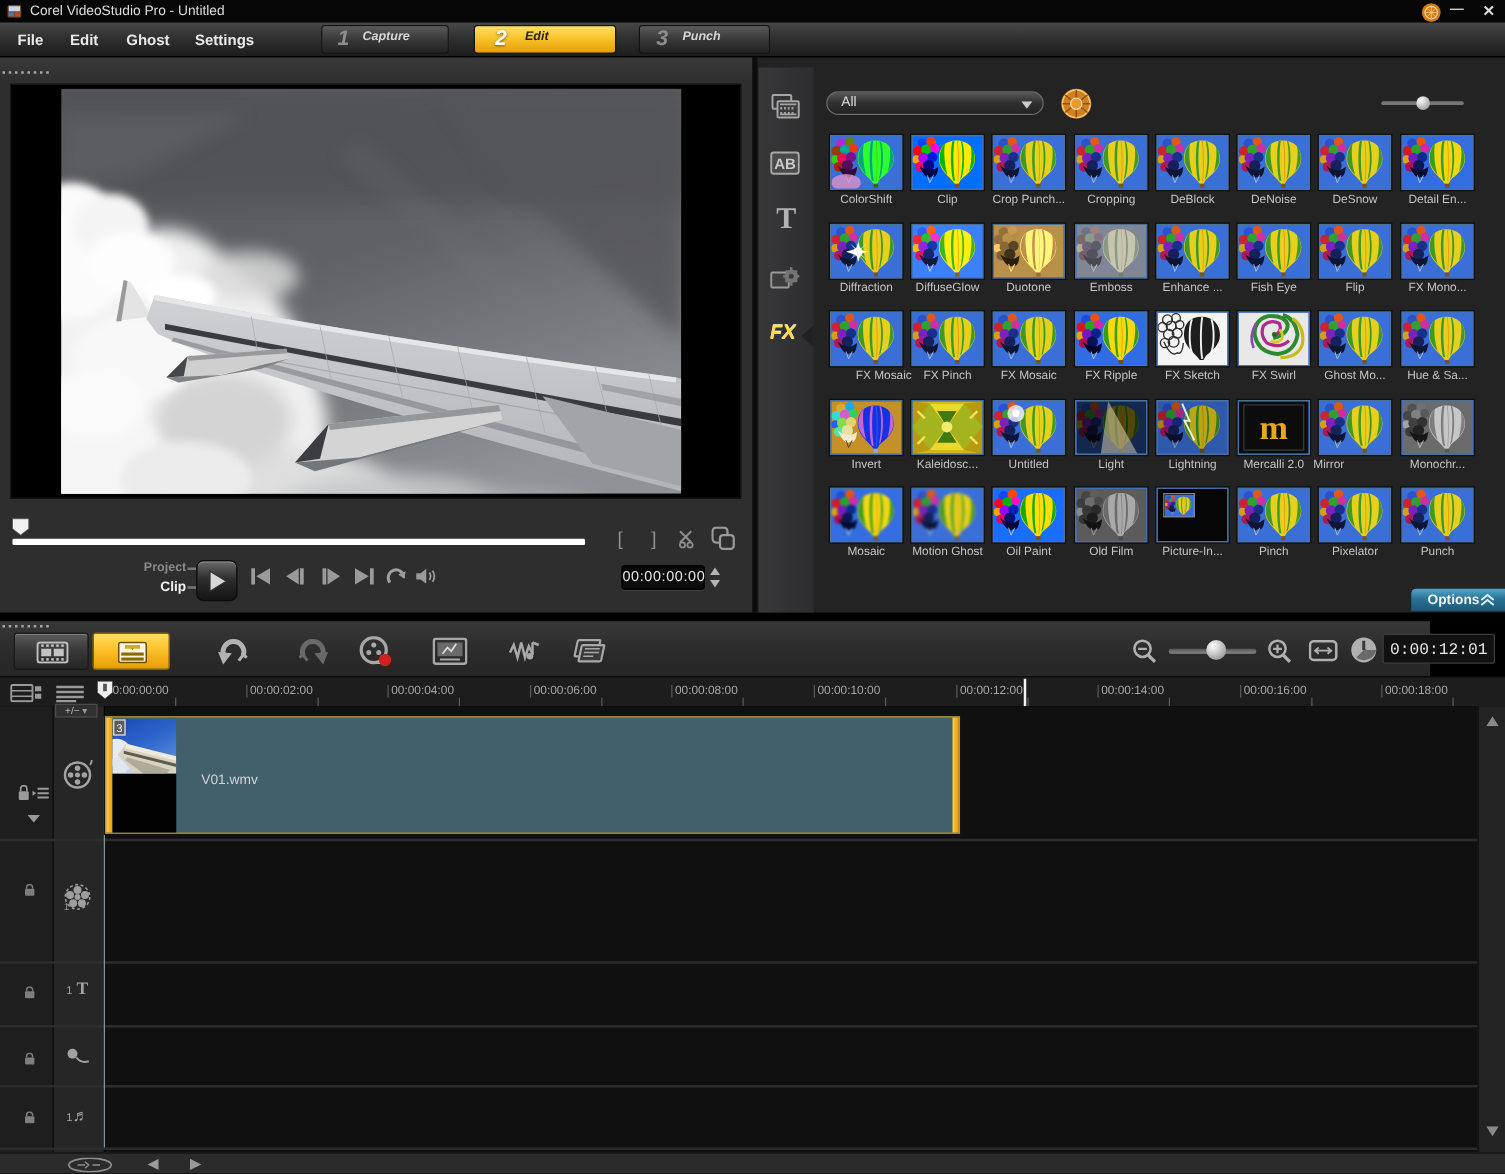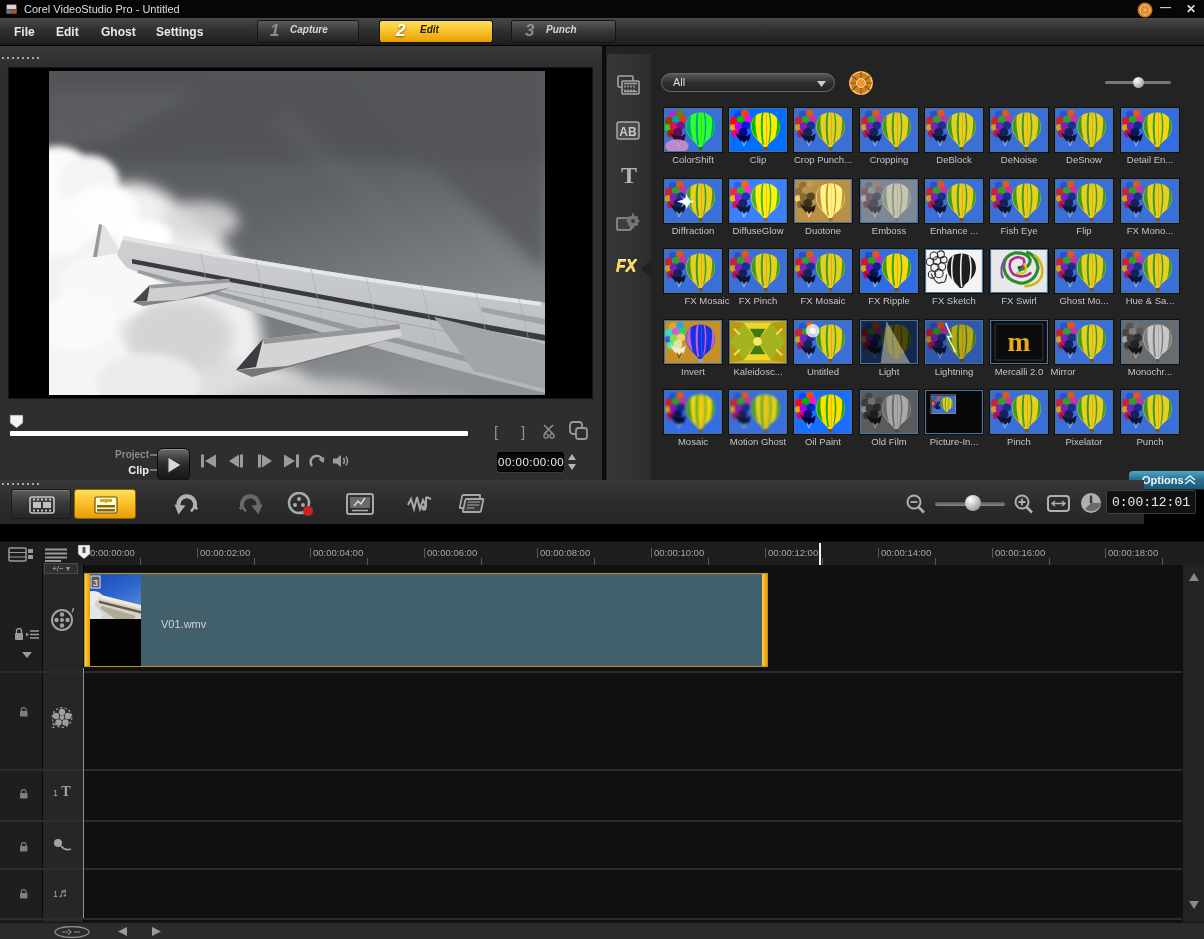--- a/index.html
+++ b/index.html
@@ -43,21 +43,21 @@
 #libstrip{left:5px;top:8px;width:44px;height:436px;background:linear-gradient(90deg,#38383a,#2d2d2f)}
 .stripico{left:8px;width:28px;text-align:center}
 #alldd{left:59px;top:27px;width:174px;height:19px;border-radius:10px;background:linear-gradient(#585858,#303030 50%,#222);border:1px solid #6a6a6a;color:#ddd;font-size:11px}
 #galleryico{left:246px;top:24px}
 #libslider{left:503px;top:35px;width:66px;height:3px;background:#777;border-radius:2px}
 #libslider i{position:absolute;left:28px;top:-4px;width:11px;height:11px;border-radius:50%;background:radial-gradient(circle at 35% 30%,#fdfdfd,#b5b5b5 60%,#8a8a8a)}
 .thumb{width:58px;height:44px;border:1px solid #4e7296;outline:1px solid #101010;background:#3a6fd8;overflow:hidden}
 .thlbl{width:66px;text-align:center;color:#c5c5c5;font-size:9.5px;white-space:nowrap;overflow:hidden}
 #optbtn{left:527px;top:425px;width:75px;height:18px;background:linear-gradient(#4fa8c8,#2a7295 45%,#1b5876);border-radius:4px 0 0 0;color:#eef6fa;font-size:11px;font-weight:bold;text-align:left;padding-left:13px;line-height:18px}
 
-#tlbar{left:0;top:480px;width:1144px;height:44px;background:linear-gradient(#383838,#2a2a2a 60%,#262626)}
+#tlbar{left:0;top:497px;width:1144px;height:44px;background:linear-gradient(#383838,#2a2a2a 60%,#262626)}
 .tbtn{top:9px;height:30px;border-radius:3px}
 .btngray{background:linear-gradient(#5c5c5c,#3a3a3a 45%,#252525);border:1px solid #1a1a1a;box-shadow:inset 0 1px 0 #7a7a7a}
 .btnyellow{background:linear-gradient(#ffdf5e,#fcc12c 45%,#e89c04);border:1px solid #8a6a00}
 #tltc{left:1106px;top:10px;width:90px;height:24px;background:#111;border:1px solid #3d3d3d;border-radius:2px;color:#e8e8e8;font-family:"Liberation Mono",monospace;font-size:13px;text-align:center;line-height:23px}
 
 #ruler{left:0;top:541px;width:1204px;height:24px;background:#1d1d1d;border-top:1px solid #0a0a0a}
 .rlbl{top:5px;color:#a8a8a8;font-size:9.5px}
 .rtick{top:16px;width:1px;height:7px;background:#585858}
 
 #tracks{left:0;top:565px;width:1204px;height:357px;background:#101010}

